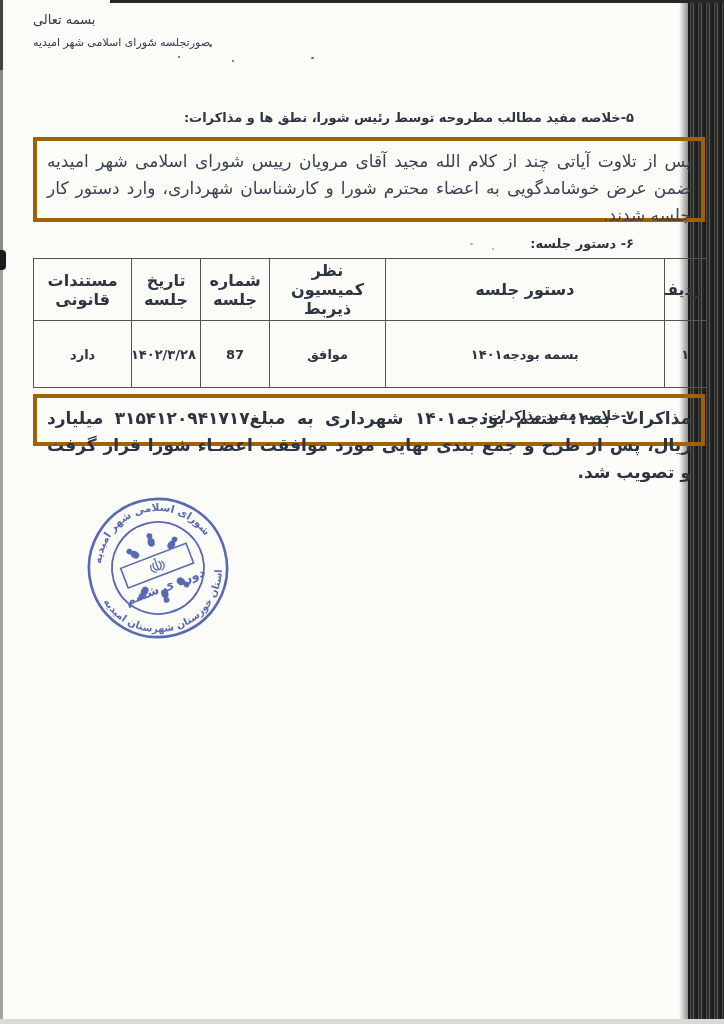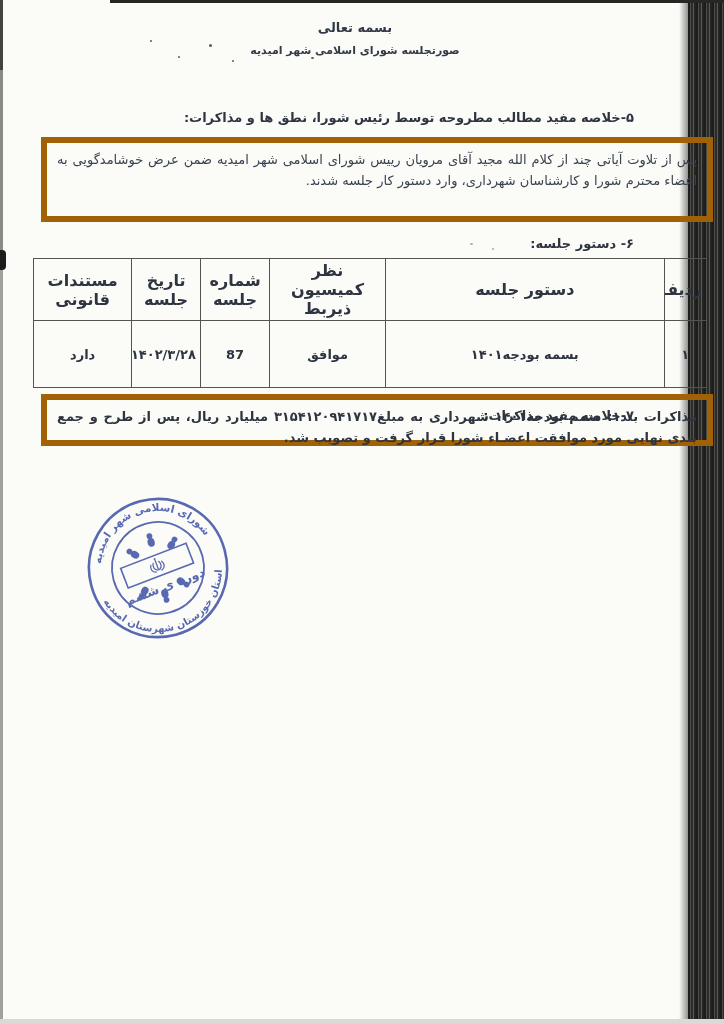--- a/index.html
+++ b/index.html
@@ -24,33 +24,33 @@
   .left-edge-line{
     position:absolute;top:0;left:0;width:3px;height:1024px;
     background:linear-gradient(180deg,#141414 0 70px,#6d6d6a 70px 260px,#8a8a86 260px 100%);
     opacity:.8;
   }
   .left-blob{position:absolute;left:0;top:250px;width:6px;height:20px;background:#1c1c1a;border-radius:0 4px 4px 0;}
   .bottom-strip{position:absolute;left:0;bottom:0;width:100%;height:5px;background:#d9d9d5;}
   .speck{position:absolute;border-radius:50%;background:#5a5a58;}
 
   .content{position:absolute;left:33px;top:0;width:674px;direction:rtl;}
-  .doc-header{position:absolute;top:20px;left:0;width:644px;text-align:center;font-weight:bold;}
+  .doc-header{position:absolute;top:12px;left:0;width:644px;text-align:left;font-weight:normal;}
   .doc-header .line1{font-size:13px;}
   .doc-header .line2{font-size:11px;margin-top:9px;}
   .doc-header .line3{font-size:12.5px;margin-top:9px;}
 
   .sec-title{position:absolute;right:0;padding-right:73px;font-weight:bold;font-size:13px;color:#2e3540;}
   .sec5-title{top:110px;}
   .sec6-title{top:236px;}
   .sec7-title{top:384px;margin-top:24px;}
 
   .text-box{
-    position:absolute;left:8px;width:672px;border:6px solid #a16207;background:transparent;
-    box-sizing:border-box;padding:7px 10px;font-size:13px;line-height:1.6;text-align:justify;
+    position:absolute;left:0;width:672px;border:4px solid #a16207;background:transparent;
+    box-sizing:border-box;padding:7px 10px;font-size:17px;line-height:1.6;text-align:justify;
   }
   .box1{top:137px;height:85px;color:#3a4250;}
   .box2{top:394px;height:52px;font-weight:bold;color:#2e3540;}
 
   table.agenda{
     position:absolute;top:258px;left:0;width:674px;border-collapse:collapse;table-layout:fixed;
     font-size:12.5px;color:#2e3540;
   }
   table.agenda th,table.agenda td{
     border:1px solid #55534f;text-align:center;vertical-align:middle;padding:2px 4px;

